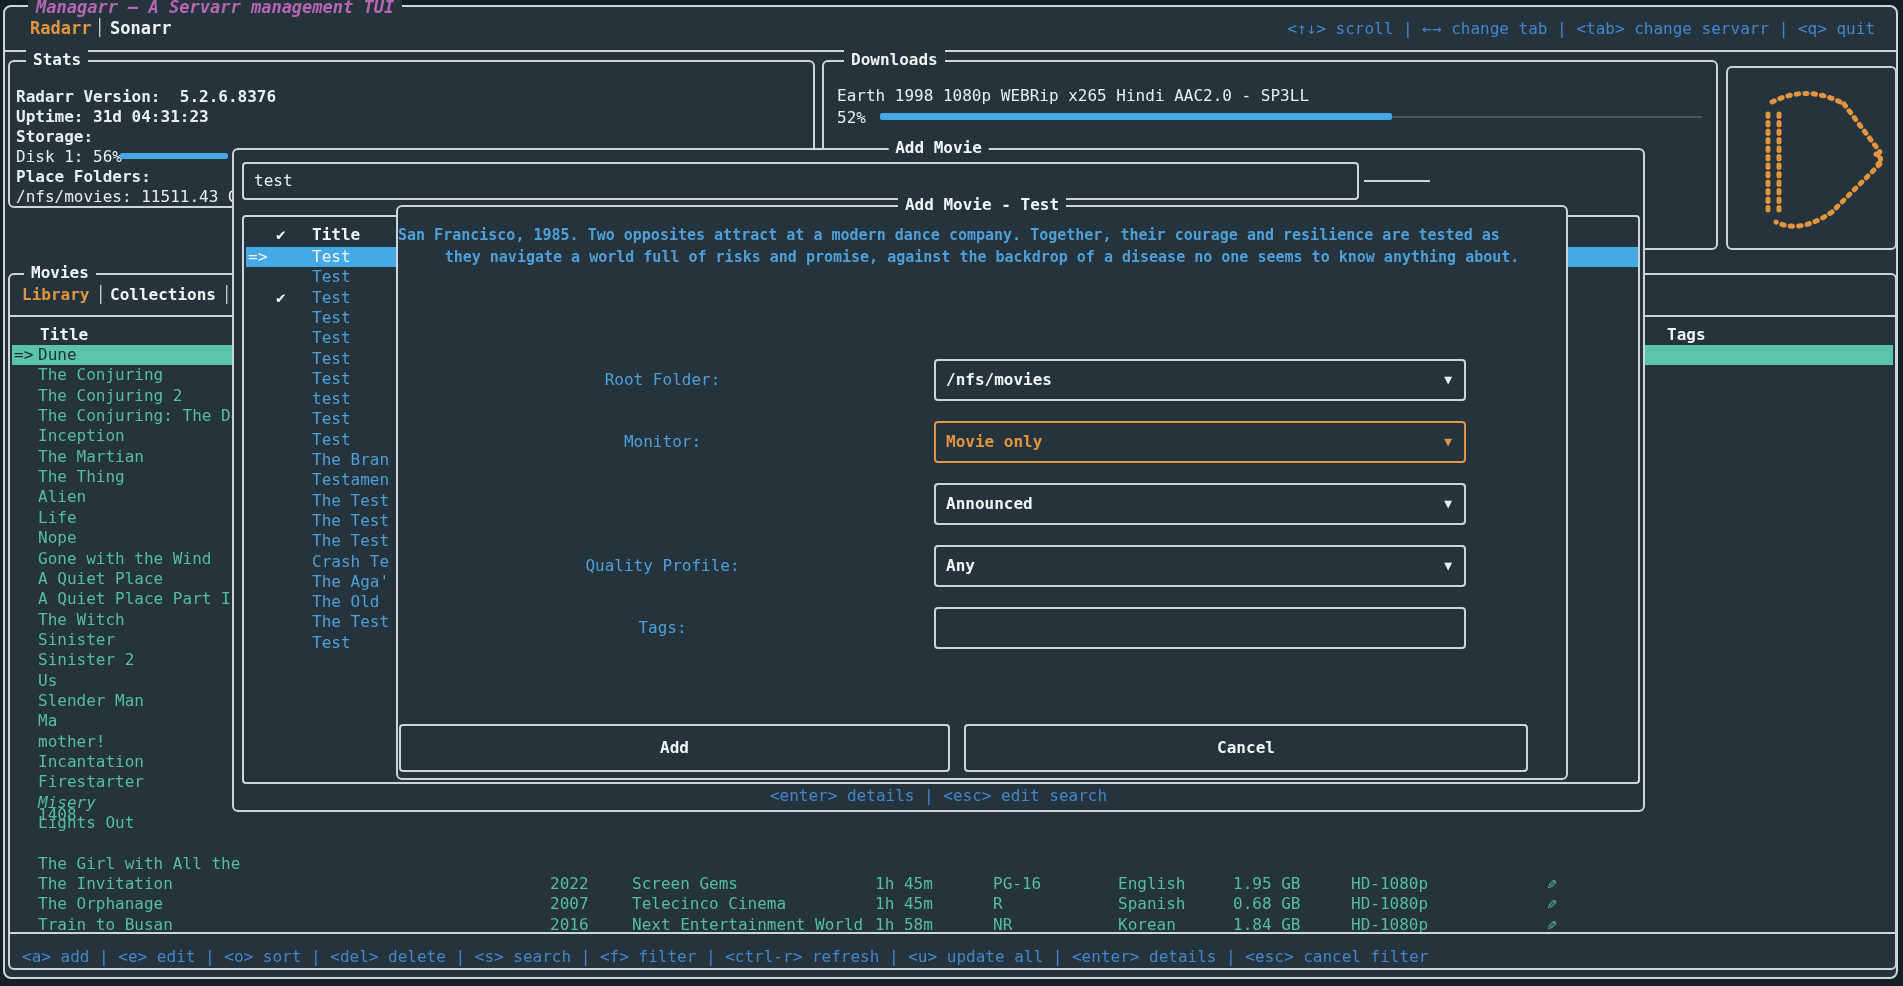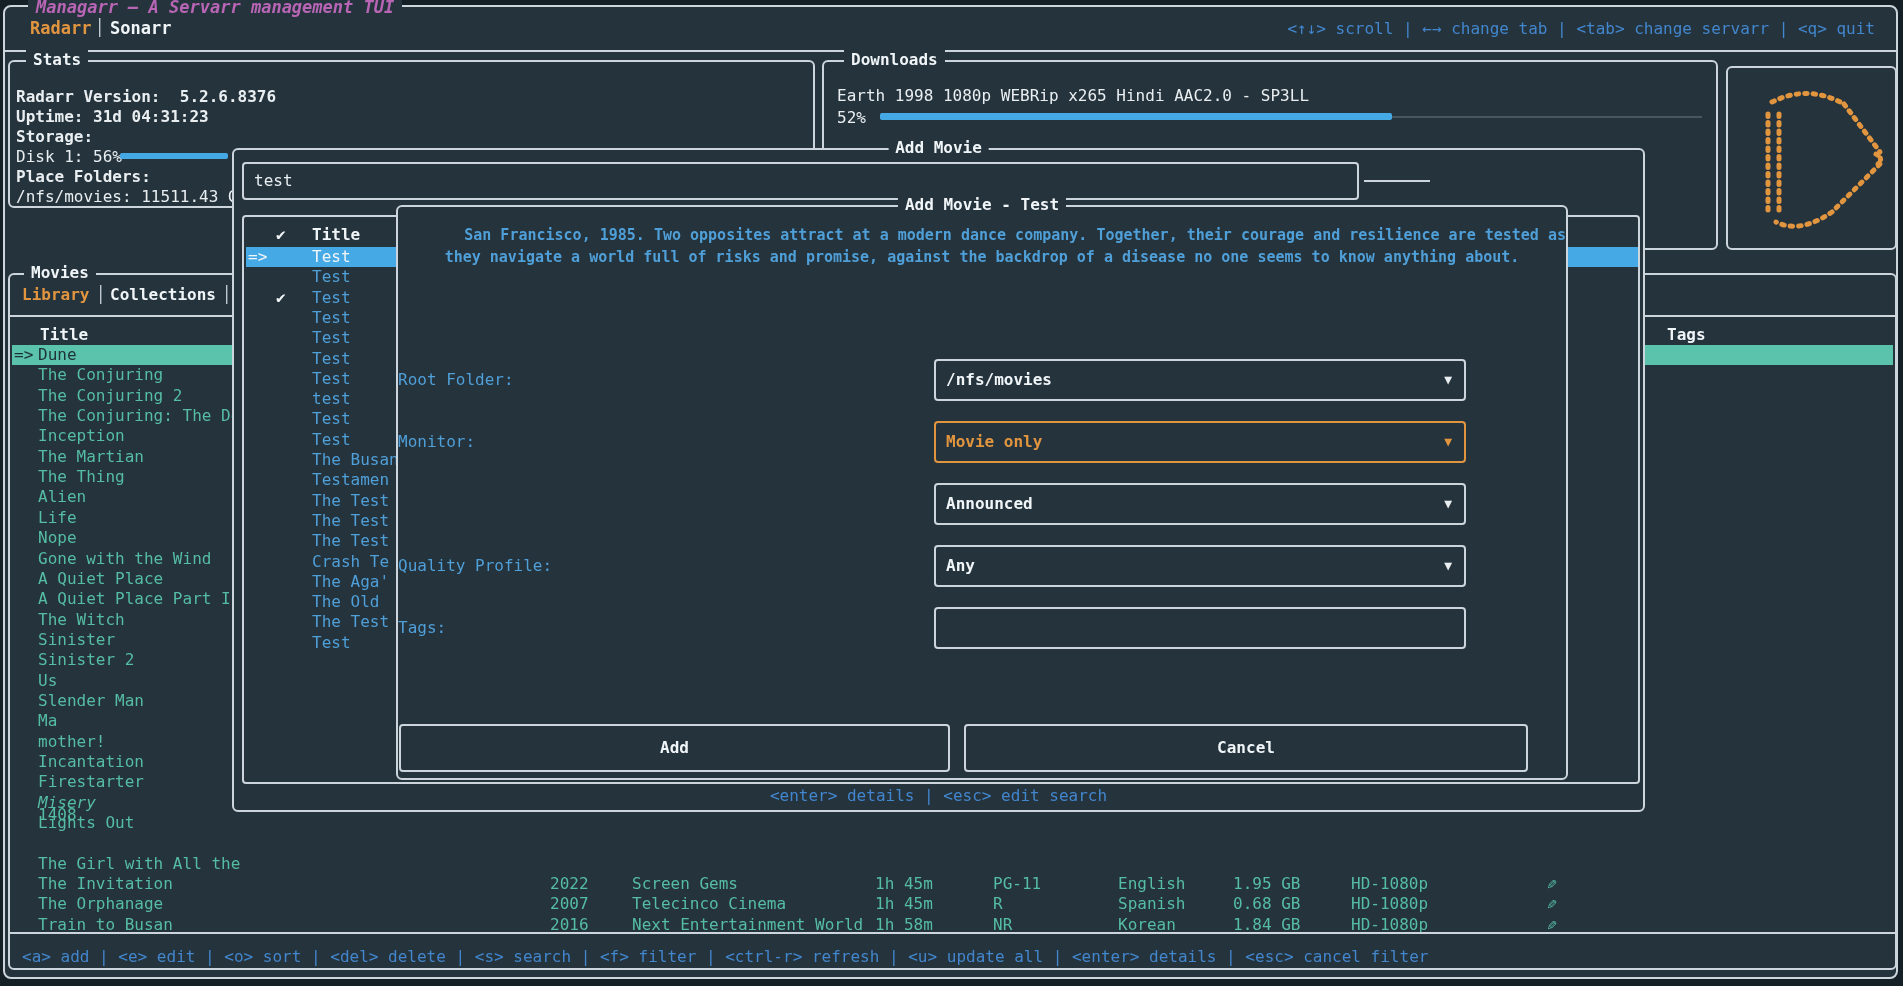--- a/index.html
+++ b/index.html
@@ -26,21 +26,21 @@
   .mrow .marrow{color:var(--teal);}
   .mrow.sel .mtitle,.mrow.sel .marrow{color:var(--dark-text);}
   
   .rrow{position:absolute;left:0;width:100%;height:20px;line-height:20px;}
   .rrow .bar{position:absolute;left:2px;top:0;width:1392px;height:20px;background:var(--blue-sel);}
   .rrow .rtitle{color:var(--blue-item);}
   .rrow.sel .rtitle,.rrow.sel .rarrow{color:var(--bold-white);}
   .rrow .rarrow,.rrow .rcheck{color:var(--bold-white);}
   
   .field{position:absolute;left:0;width:100%;height:42px;}
-  .flabel{left:0;width:529px;text-align:left;line-height:42px;color:var(--blue-item);}
+  .flabel{left:0;width:529px;text-align:center;line-height:42px;color:var(--blue-item);}
   .fbox{position:absolute;left:536px;top:0;width:532px;height:42px;border:2px solid var(--border);border-radius:4px;}
   .fvalue{left:10px;line-height:38px;font-weight:bold;color:var(--bold-white);}
   .farrow{right:12px;line-height:38px;color:var(--white);font-size:13px;}
   .field.focused .fbox{border-color:var(--orange);}
   .field.focused .fvalue,.field.focused .farrow{color:var(--orange);}
   .btn{position:absolute;height:48px;border:2px solid var(--border);border-radius:4px;
        font-weight:bold;color:var(--bold-white);text-align:center;line-height:44px;}
   .edit-glyph{display:inline-block;transform:scaleX(-1);}
 </style>
 </head>
@@ -227,21 +227,21 @@
 
     <span class="t mtitle" style="left:28px;">The Girl with All the</span>
 
   </div>
       <div class="mrow" style="top: 529.1px;">
 
     <span class="t mtitle" style="left:28px;">The Invitation</span>
     <span class="t mcol" style="left:540px;">2022</span>
     <span class="t mcol" style="left:622px;">Screen Gems</span>
     <span class="t mcol" style="left:865px;">1h 45m</span>
-    <span class="t mcol" style="left:983px;">PG-11</span>
+    <span class="t mcol" style="left:983px;">PG-16</span>
     <span class="t mcol" style="left:1108px;">English</span>
     <span class="t mcol" style="left:1223px;">1.95 GB</span>
     <span class="t mcol" style="left:1341px;">HD-1080p</span>
     <span class="t mcol edit-glyph" style="left:1537px;">✎</span>
   </div>
       <div class="mrow" style="top: 549.45px;">
 
     <span class="t mtitle" style="left:28px;">The Orphanage</span>
     <span class="t mcol" style="left:540px;">2007</span>
     <span class="t mcol" style="left:622px;">Telecinco Cinema</span>
@@ -317,21 +317,21 @@
         <div class="rrow" style="top: 162.4px;">
 
     <span class="t rtitle" style="left:68px;">Test</span>
   </div>
         <div class="rrow" style="top: 182.7px;">
 
     <span class="t rtitle" style="left:68px;">Test</span>
   </div>
         <div class="rrow" style="top: 203px;">
 
-    <span class="t rtitle" style="left:68px;">The Busan</span>
+    <span class="t rtitle" style="left:68px;">The Bran</span>
   </div>
         <div class="rrow" style="top: 223.3px;">
 
     <span class="t rtitle" style="left:68px;">Testamen</span>
   </div>
         <div class="rrow" style="top: 243.6px;">
 
     <span class="t rtitle" style="left:68px;">The Test</span>
   </div>
         <div class="rrow" style="top: 263.9px;">
@@ -362,21 +362,21 @@
 
     <span class="t rtitle" style="left:68px;">Test</span>
   </div>
       </div>
   </div>
   <span class="t key" style="left:50%;transform:translateX(-50%);top:636px;">&lt;enter&gt; details | &lt;esc&gt; edit search</span>
 </div>
 
 <div class="panel" style="left:396px;top:205px;width:1172px;height:575px;">
   <span class="ptitle center">Add Movie - Test</span>
-  <div class="t" style="left:0;top:18px;width:1168px;text-align:right;color:var(--blue-item);font-weight:bold;font-size:15px;line-height:21px;">San Francisco, 1985. Two opposites attract at a modern dance company. Together, their courage and resilience are tested as</div>
+  <div class="t" style="left:0;top:18px;width:1168px;text-align:left;color:var(--blue-item);font-weight:bold;font-size:15px;line-height:21px;">San Francisco, 1985. Two opposites attract at a modern dance company. Together, their courage and resilience are tested as</div>
   <div class="t" style="left:0;top:40px;width:1168px;text-align:center;color:var(--blue-item);font-weight:bold;font-size:15px;line-height:21px;">they navigate a world full of risks and promise, against the backdrop of a disease no one seems to know anything about.</div>
   <div id="modal-fields" style="position:absolute;left:0;top:152px;width:1168px;height:300px;">
       <div class="field" style="top: 0px;">
     <span class="t flabel">Root Folder:</span>
     <div class="fbox">
       <span class="t fvalue">/nfs/movies</span>
       <span class="t farrow">▼</span>
     </div>
   </div>
       <div class="field focused" style="top: 62px;">

